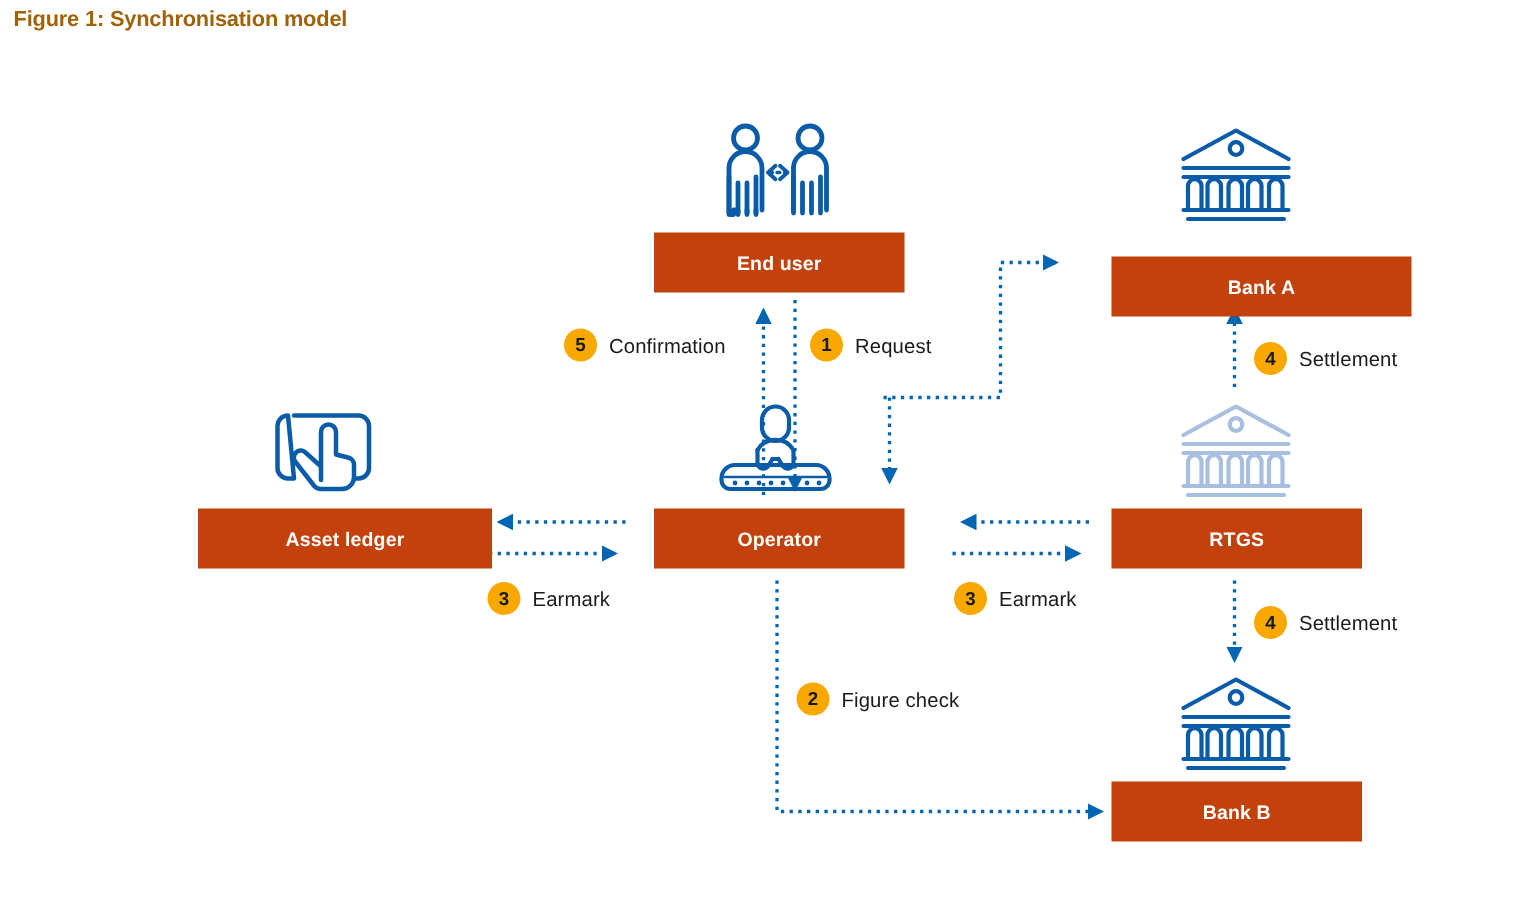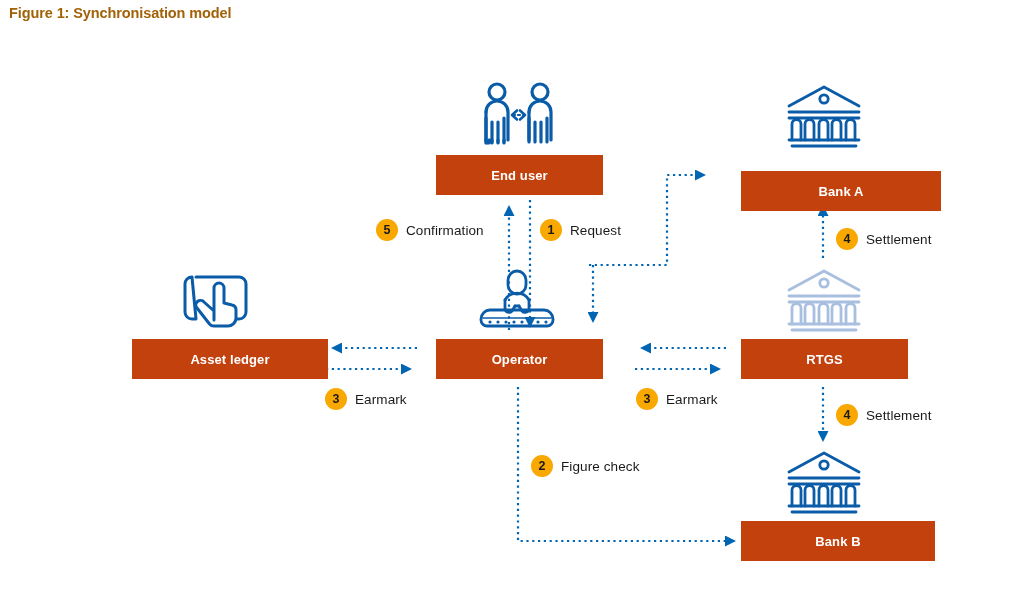--- a/index.html
+++ b/index.html
@@ -228,21 +228,21 @@
 </div>
 
 <div class="node-box" style="left:436px; top:339px; width:167px; height:40px;text-align:right;">
   <span>Operator</span>
 </div>
 
 <div class="node-box" style="left:741px; top:339px; width:167px; height:40px;text-align:center;">
   <span>RTGS</span>
 </div>
 
-<div class="node-box" style="left:741px; top:521px; width:194px; height:40px;">
+<div class="node-box" style="left:741px; top:521px; width:167px; height:40px;">
   <span>Bank B</span>
 </div>
 
 <div class="step" style="left:376px; top:219px;">
   <span class="step-badge">5</span>
   <span class="step-label">Confirmation</span>
 </div>
 
 <div class="step" style="left:540px; top:219px;">
   <span class="step-badge">1</span>

